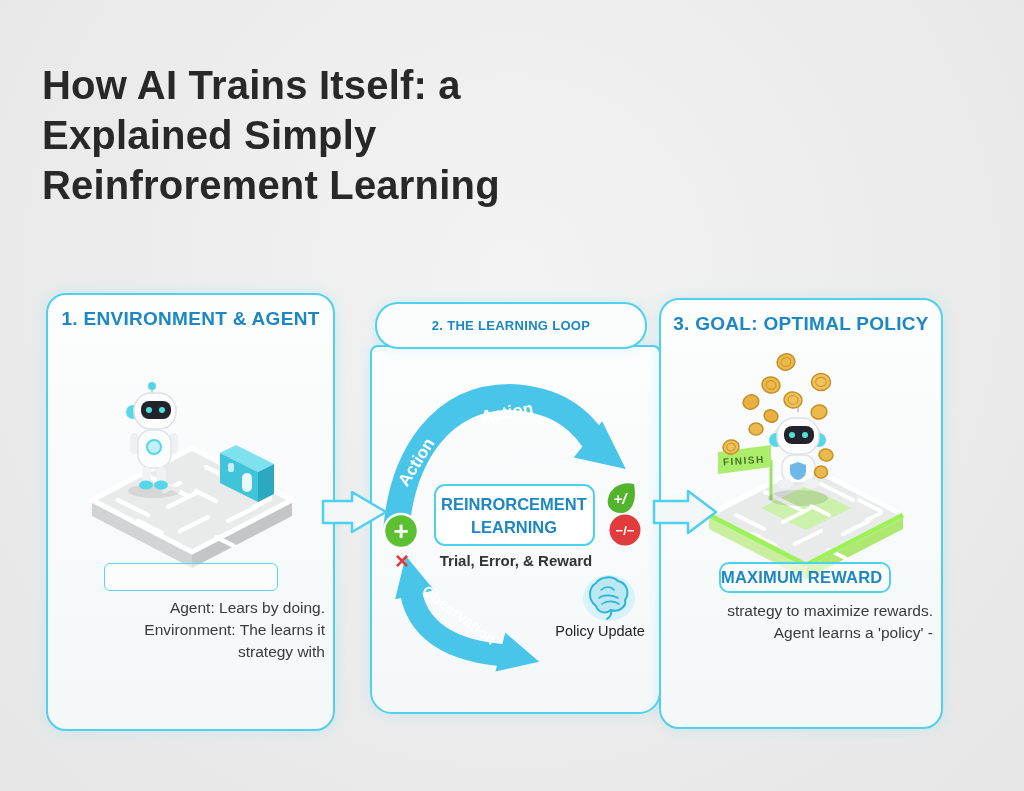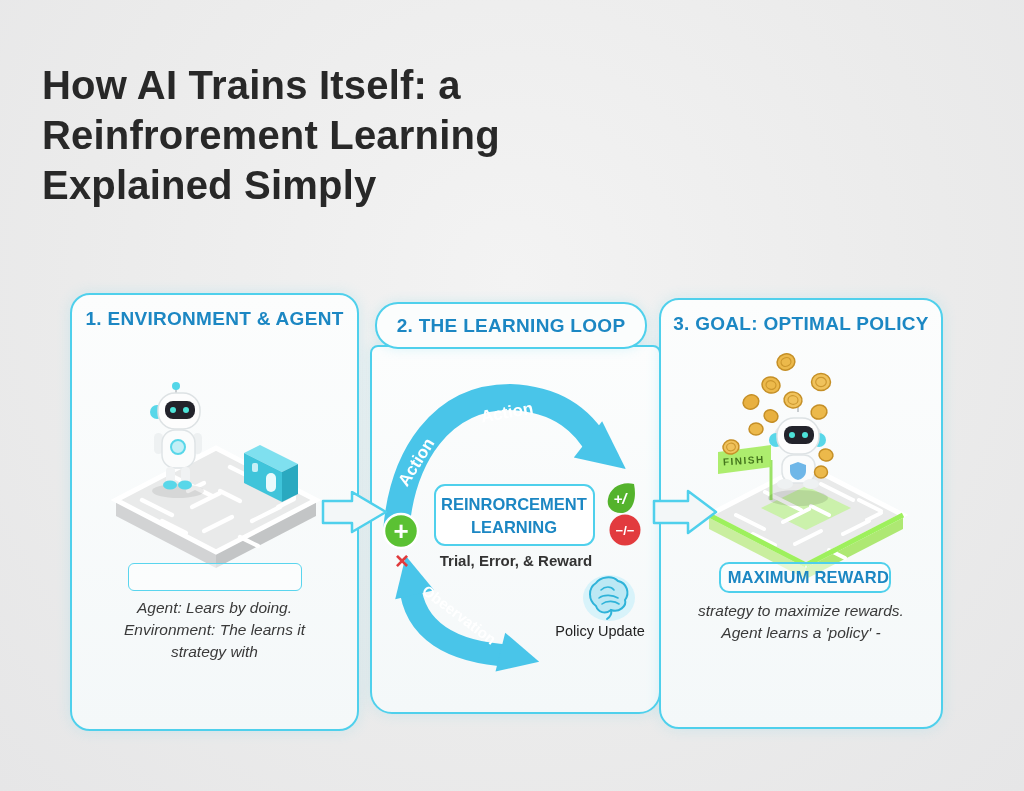--- a/index.html
+++ b/index.html
@@ -16,71 +16,71 @@
     font-size:40px;line-height:50px;font-weight:700;color:#282828;
     letter-spacing:.2px;
   }
 
   .panel{
     position:absolute;
     background:linear-gradient(180deg,#fcfdfd 0%,#f4f8f9 100%);
     border:2.5px solid #4fd0ec;border-radius:20px;
     box-shadow:0 0 14px rgba(79,208,236,.18);
   }
-  #panel-env{left:46px;top:293px;width:285px;height:434px;margin-left:24px;}
+  #panel-env{left:46px;top:293px;width:285px;height:434px;}
   #panel-goal{left:659px;top:298px;width:280px;height:427px;}
   #panel-loop-body{
     left:370px;top:345px;width:287px;height:365px;
     border-radius:8px 8px 22px 22px;
   }
   #panel-loop-pill{
     position:absolute;left:375px;top:302px;width:268px;height:43px;
     background:#fbfdfd;border:2.5px solid #4fd0ec;border-radius:23px;
     box-shadow:0 0 12px rgba(79,208,236,.2);
     display:flex;align-items:center;justify-content:center;z-index:5;
   }
   .panel-header{
     position:absolute;left:0;right:0;top:13px;text-align:center;
     font-size:19px;font-weight:700;color:#1c87c3;letter-spacing:.3px;
   }
-  .pill-header{font-size:19px;font-weight:700;color:#1c87c3;letter-spacing:.3px;}
+  .pill-header{font-size:13px;font-weight:700;color:#1c87c3;letter-spacing:.3px;}
 
   .illu{position:absolute;left:0;top:0;pointer-events:none;}
 
   .empty-box{
     position:absolute;left:56px;top:268px;width:172px;height:26px;
     border:1.6px solid #5ad5ee;border-radius:6px;background:rgba(255,255,255,.5);
   }
   .caption{
-    position:absolute;left:8px;right:8px;text-align:center;
-    font-size:15.5px;line-height:22px;color:#3a3a3a;font-style:italic;
+    position:absolute;left:8px;right:8px;text-align:right;
+    font-size:15.5px;line-height:22px;color:#3a3a3a;
   }
   #panel-env .caption{top:302px;}
   #panel-goal .caption{top:300px;}
 
   .reward-box{
     position:absolute;left:58px;top:262px;width:168px;height:27px;
     border:2px solid #4fd0ec;border-radius:10px;background:rgba(255,255,255,.55);
-    display:flex;align-items:center;justify-content:flex-end;
+    display:flex;align-items:center;justify-content:flex-start;
   }
   .reward-box span{font-size:16.5px;font-weight:700;color:#1c87c3;letter-spacing:.2px;}
 
   .flow-arrow{position:absolute;z-index:6;}
 
   svg text{font-family:"Liberation Sans", sans-serif;}
 </style>
 </head>
 <body>
 
 <div id="stage">
 
   <div class="title">
     <div>How AI Trains Itself: a</div>
+    <div>Explained Simply</div>
     <div>Reinfrorement Learning</div>
-    <div>Explained Simply</div>
   </div>
 
   <div class="panel" id="panel-env">
     <div class="panel-header">1. ENVIRONMENT &amp; AGENT</div>
 
     <svg class="illu" width="285" height="434" viewBox="0 0 285 434">
 
       <g>
         <polygon points="44,221 144,273 144,257 44,205" fill="#d2d3d4"></polygon>
         <polygon points="144,273 244,221 244,205 144,257" fill="#c3c5c6"></polygon>

